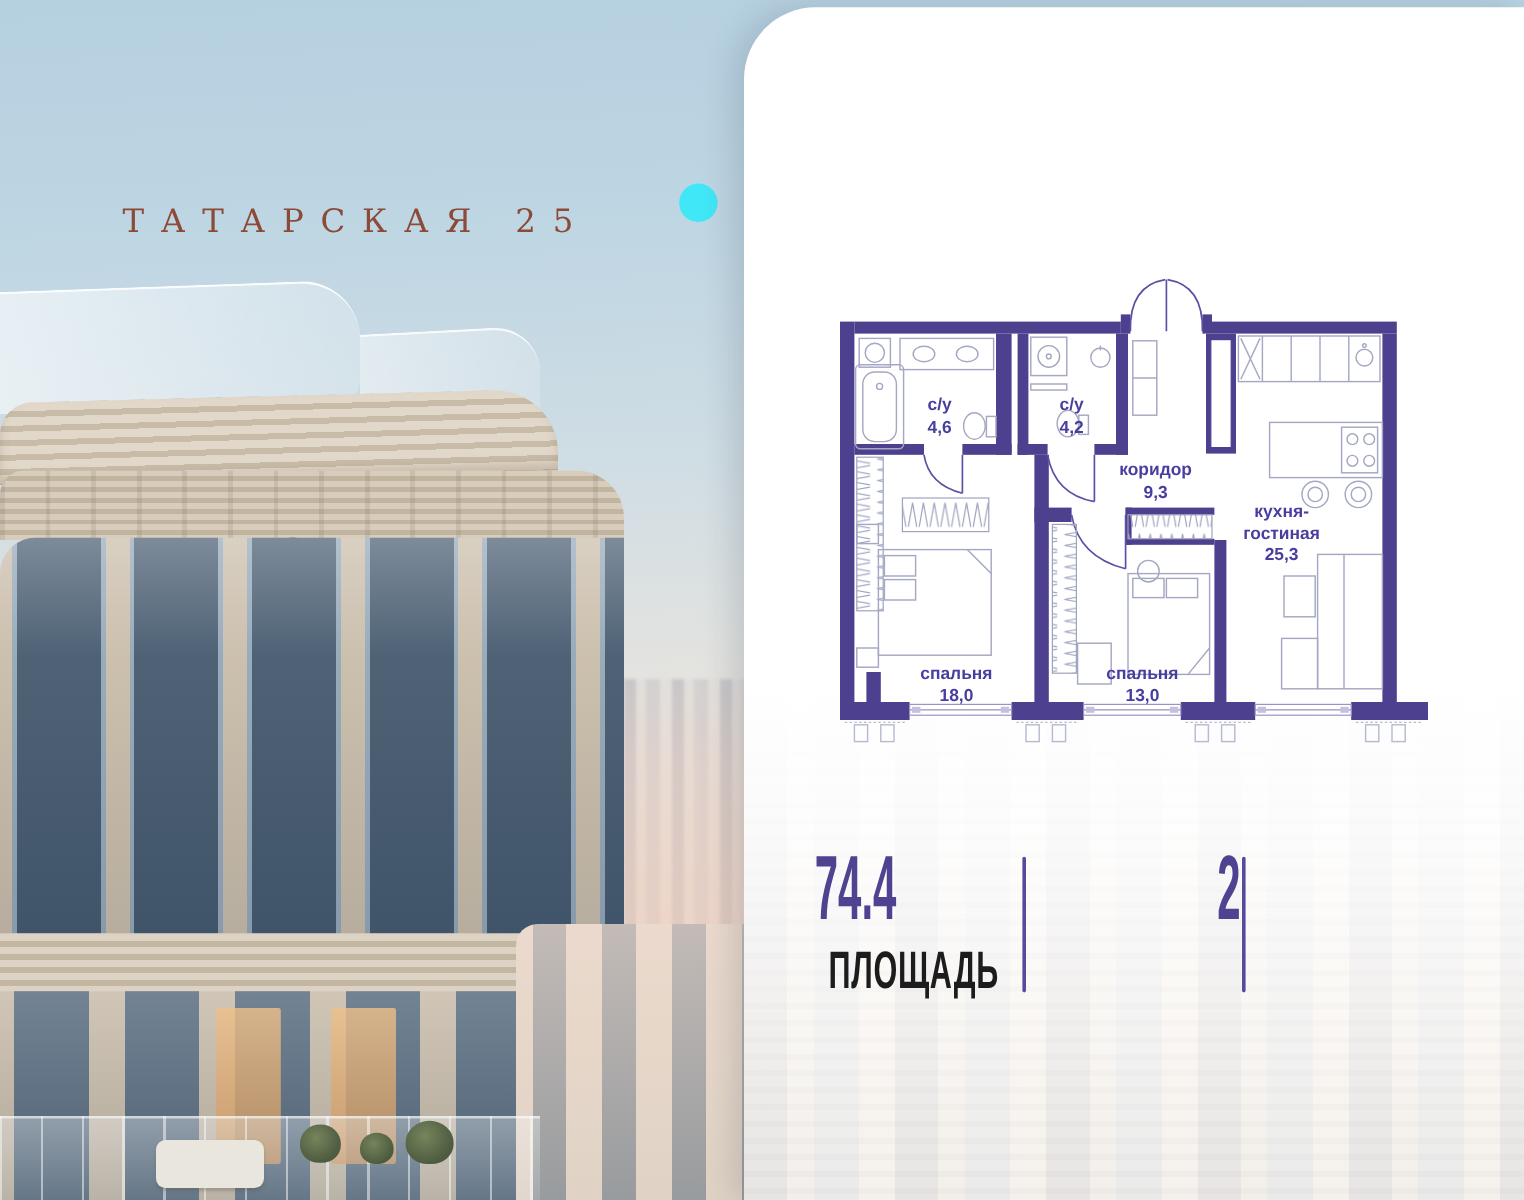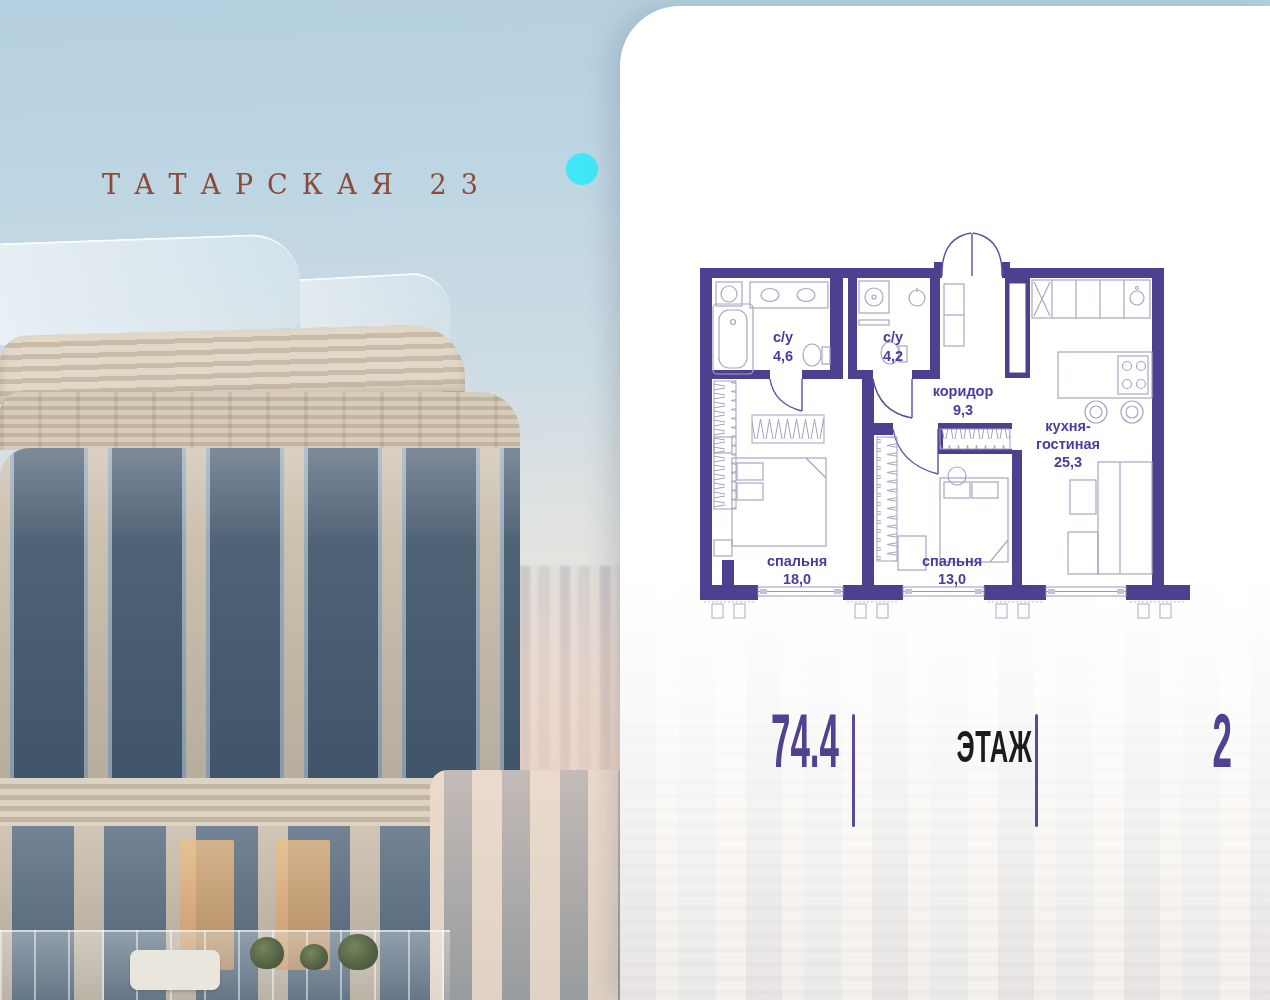--- a/index.html
+++ b/index.html
@@ -55,21 +55,21 @@
   .card{position:absolute;left:620px;top:6px;width:650px;height:994px;background:#ffffff;
     border-top-left-radius:60px;box-shadow:-10px 0 26px rgba(60,70,90,.18);z-index:10;overflow:hidden;}
   .card-city{position:absolute;left:0;right:0;bottom:0;height:430px;z-index:0;
     background:linear-gradient(180deg,#ffffff 0%,rgba(255,255,255,.86) 30%,rgba(252,250,247,.70) 62%,rgba(242,238,232,.52) 100%),
       repeating-linear-gradient(90deg,rgba(154,150,162,.35) 0 36px,rgba(216,206,196,.30) 36px 58px,rgba(170,178,194,.33) 58px 96px,rgba(228,214,200,.28) 96px 126px),
       repeating-linear-gradient(180deg,rgba(120,120,130,.12) 0 5px,rgba(255,255,255,0) 5px 14px);}
   .plan{position:absolute;left:70px;top:222px;width:510px;height:400px;z-index:2;}
 
   
   .stats{position:absolute;left:0;top:706px;width:650px;height:130px;z-index:2;}
-  .stat{position:absolute;top:0;width:240px;margin-left:-120px;text-align:right;}
+  .stat{position:absolute;top:0;width:240px;margin-left:-120px;text-align:left;}
   .stat-value{height:62px;}
   .stat-value span{display:inline-block;font-size:76px;line-height:58px;font-weight:700;color:#4e4291;
     transform:scaleX(.46);transform-origin:center;white-space:nowrap;}
   .stat-label{margin-top:16px;}
   .stat-label span{display:inline-block;font-size:44px;line-height:38px;font-weight:700;color:#1c1c1c;
     letter-spacing:1px;transform:scaleX(.58);transform-origin:center;white-space:nowrap;}
   .v-div{position:absolute;top:2px;width:3px;height:113px;background:#554a9c;border-radius:2px;}
 </style>
 </head>
 <body>
@@ -97,21 +97,21 @@
     </div>
     <div class="p-wing"></div>
     <div class="p-terrace">
       <span class="sofa"></span>
       <span class="plant" style="left:250px;top:5px;width:34px;height:32px"></span>
       <span class="plant" style="left:300px;top:12px;width:28px;height:26px"></span>
       <span class="plant" style="left:338px;top:2px;width:40px;height:36px"></span>
     </div>
 
     <div class="brand">
-      <span class="brand-title">ТАТАРСКАЯ 23</span>
+      <span class="brand-title">ТАТАРСКАЯ 25</span>
       <span class="brand-dot"></span>
     </div>
   </div>
 
   <div class="card">
     <div class="card-city"></div>
 
     <svg class="plan" viewBox="690 228 510 400">
       <defs>
         <pattern id="zigH" width="9" height="26" patternUnits="userSpaceOnUse">
@@ -273,24 +273,24 @@
         <text x="797" y="566">спальня</text>
         <text x="797" y="584">18,0</text>
         <text x="952" y="566">спальня</text>
         <text x="952" y="584">13,0</text>
       </g>
     </svg>
 
     <div class="stats">
       <div class="stat" style="left:139px">
         <div class="stat-value"><span>74.4</span></div>
+        <div class="stat-label"><span>ПЛОЩАДЬ</span></div>
       </div>
       <div class="v-div" style="left:232px"></div>
       <div class="stat" style="left:320px">
-        <div class="stat-label"><span>ЭТАЖ</span></div>
       </div>
       <div class="v-div" style="left:415px"></div>
       <div class="stat" style="left:503px">
         <div class="stat-value"><span>2</span></div>
       </div>
     </div>
   </div>
 
 </div>
 

